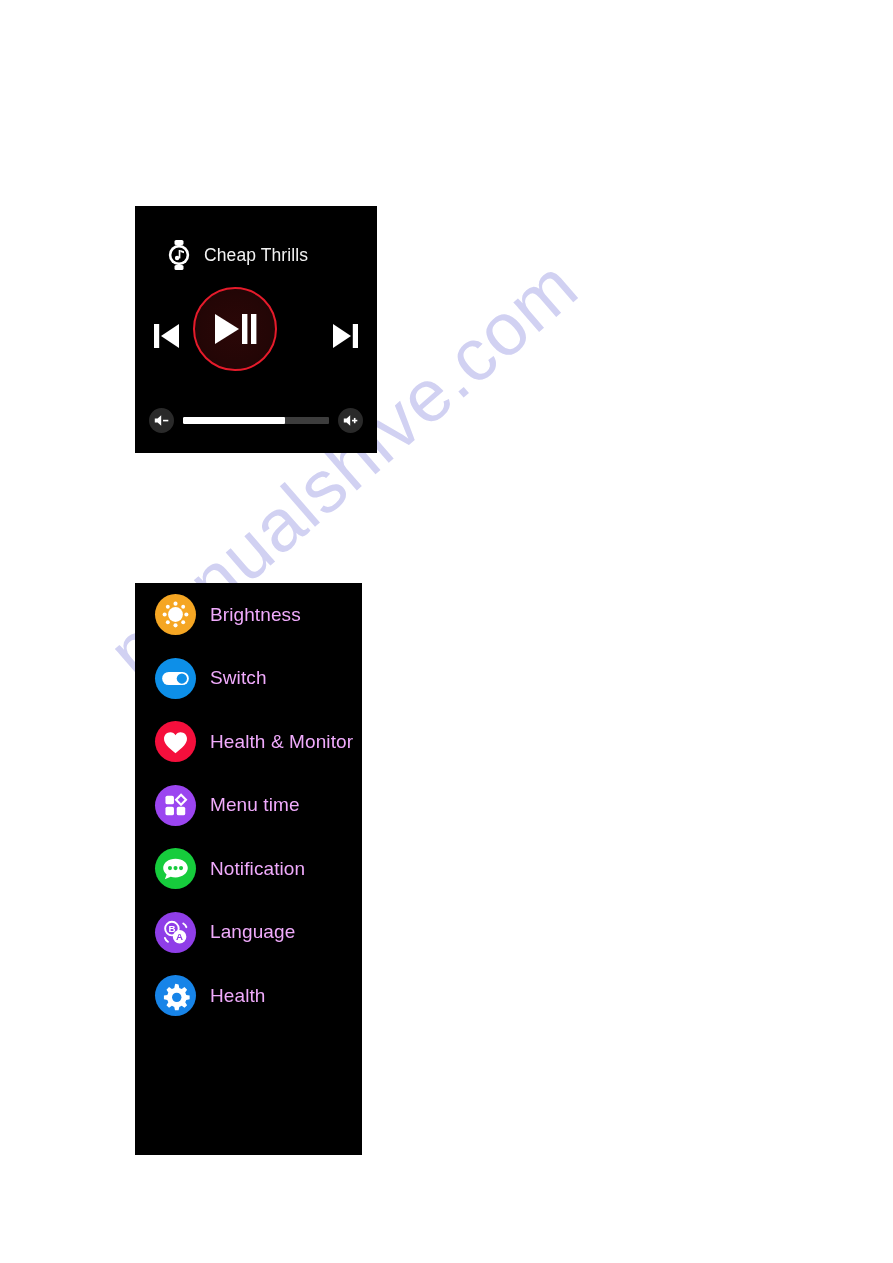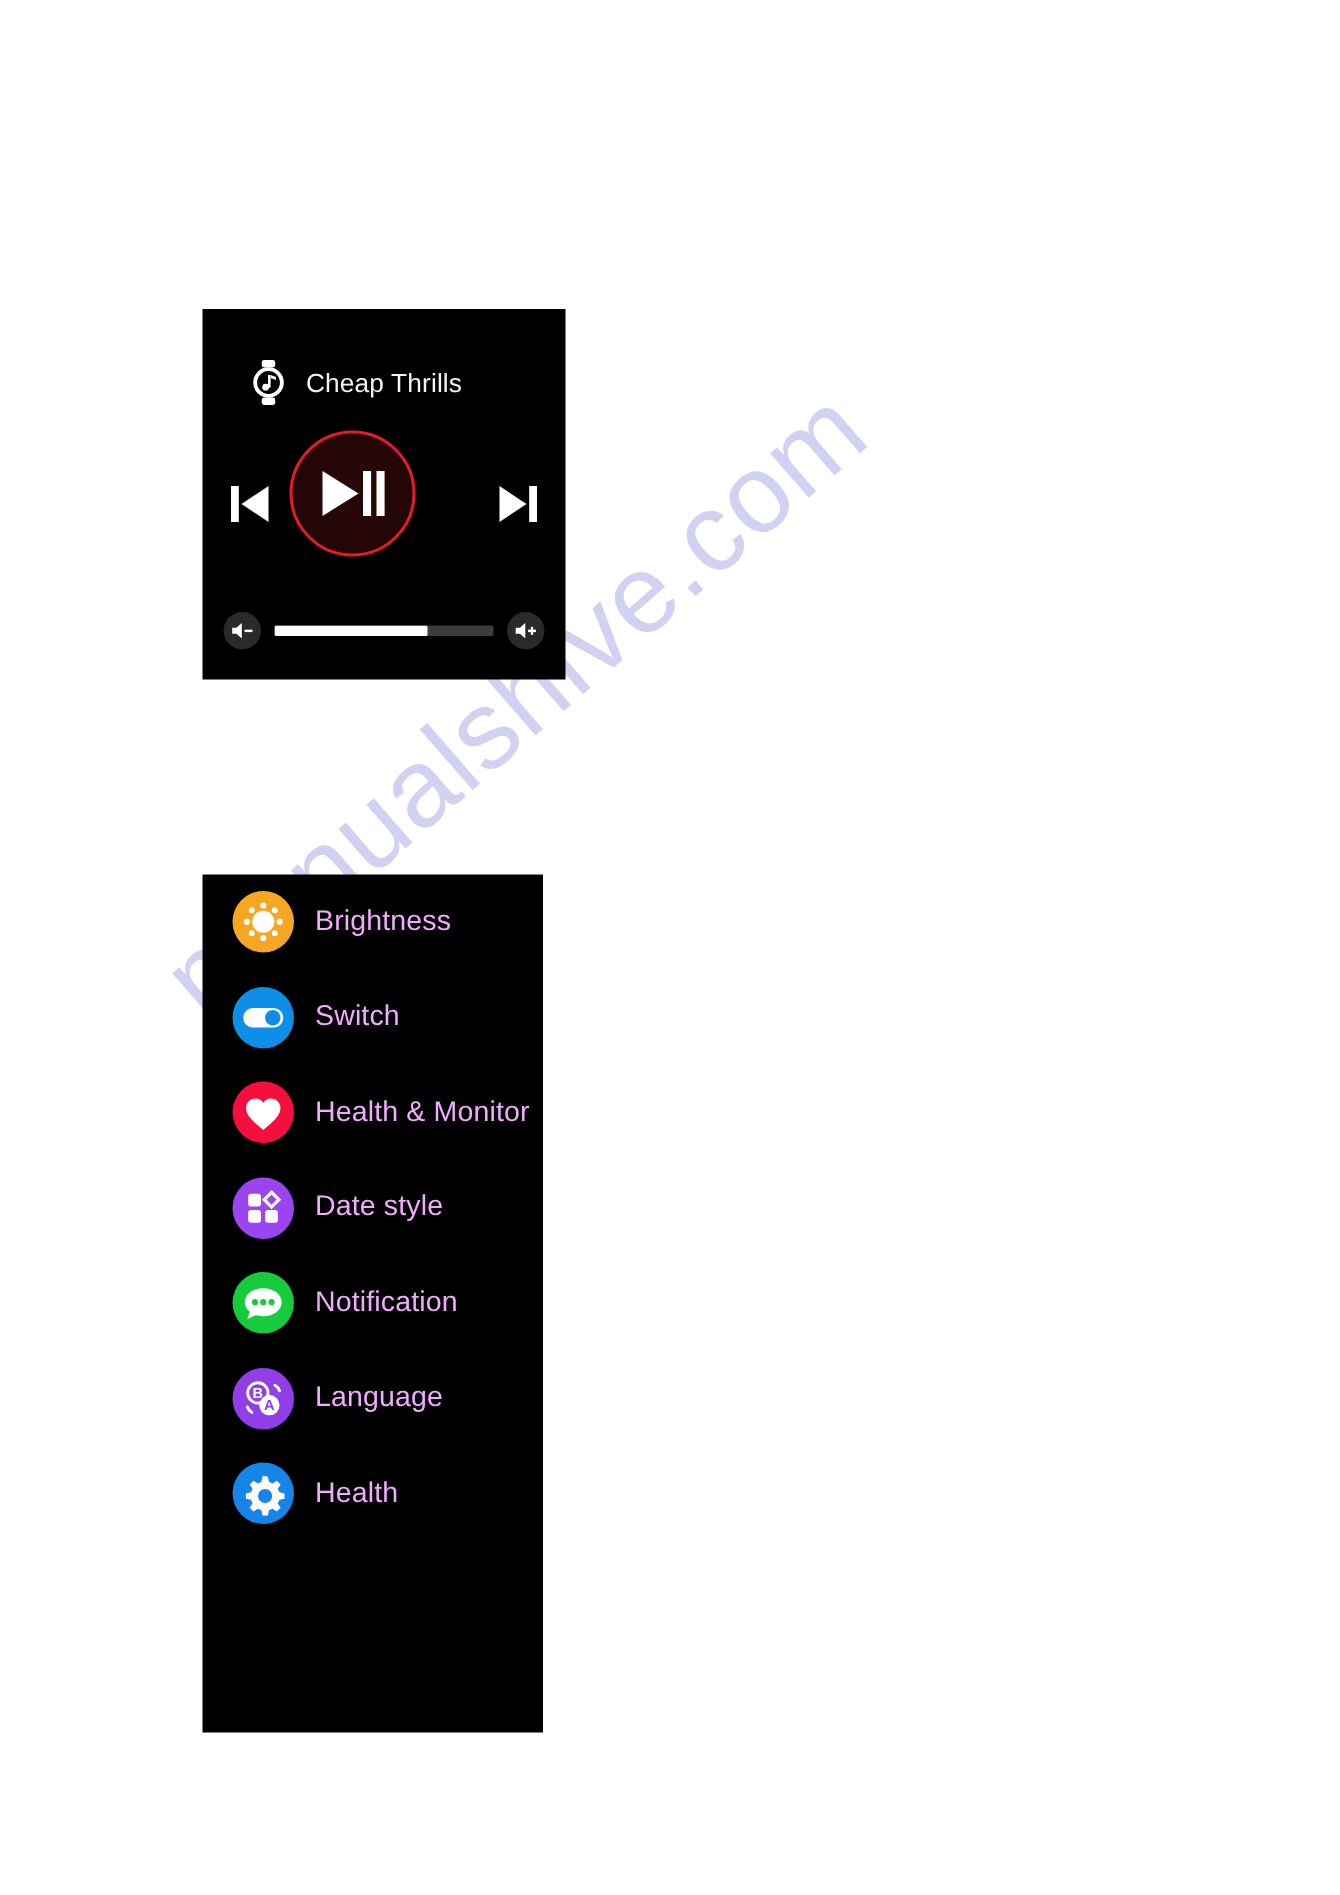--- a/index.html
+++ b/index.html
@@ -295,21 +295,21 @@
 
   <div class="settings-item">
     <div class="item-icon" style="background:#9b45f0">
       <svg viewBox="0 0 40 40" width="41" height="41">
         <rect x="10.2" y="10.5" width="8.3" height="8.3" rx="1.8" fill="#ffffff"></rect>
         <rect x="10.2" y="21.2" width="8.3" height="8.3" rx="1.8" fill="#ffffff"></rect>
         <rect x="21.2" y="21.2" width="8.3" height="8.3" rx="1.8" fill="#ffffff"></rect>
         <path d="M25.4 9.6 L30.2 14.4 L25.4 19.2 L20.6 14.4 Z" fill="none" stroke="#ffffff" stroke-width="2.1"></path>
       </svg>
     </div>
-    <span class="item-label">Date style</span>
+    <span class="item-label">Menu time</span>
   </div>
 
   <div class="settings-item">
     <div class="item-icon" style="background:#16cc3c">
       <svg viewBox="0 0 40 40" width="41" height="41">
         <path d="M20 10.5 C26.9 10.5 32 14.6 32 19.6 C32 24.6 26.9 28.7 20 28.7 C18.3 28.7 16.7 28.5 15.3 28.0 L9.6 30.6 L11.3 25.8 C9.3 24.2 8 22.0 8 19.6 C8 14.6 13.1 10.5 20 10.5 Z" fill="#ffffff"></path>
         <circle cx="14.6" cy="19.6" r="2.0" fill="#16cc3c"></circle>
         <circle cx="20.0" cy="19.6" r="2.0" fill="#16cc3c"></circle>
         <circle cx="25.4" cy="19.6" r="2.0" fill="#16cc3c"></circle>
       </svg>

